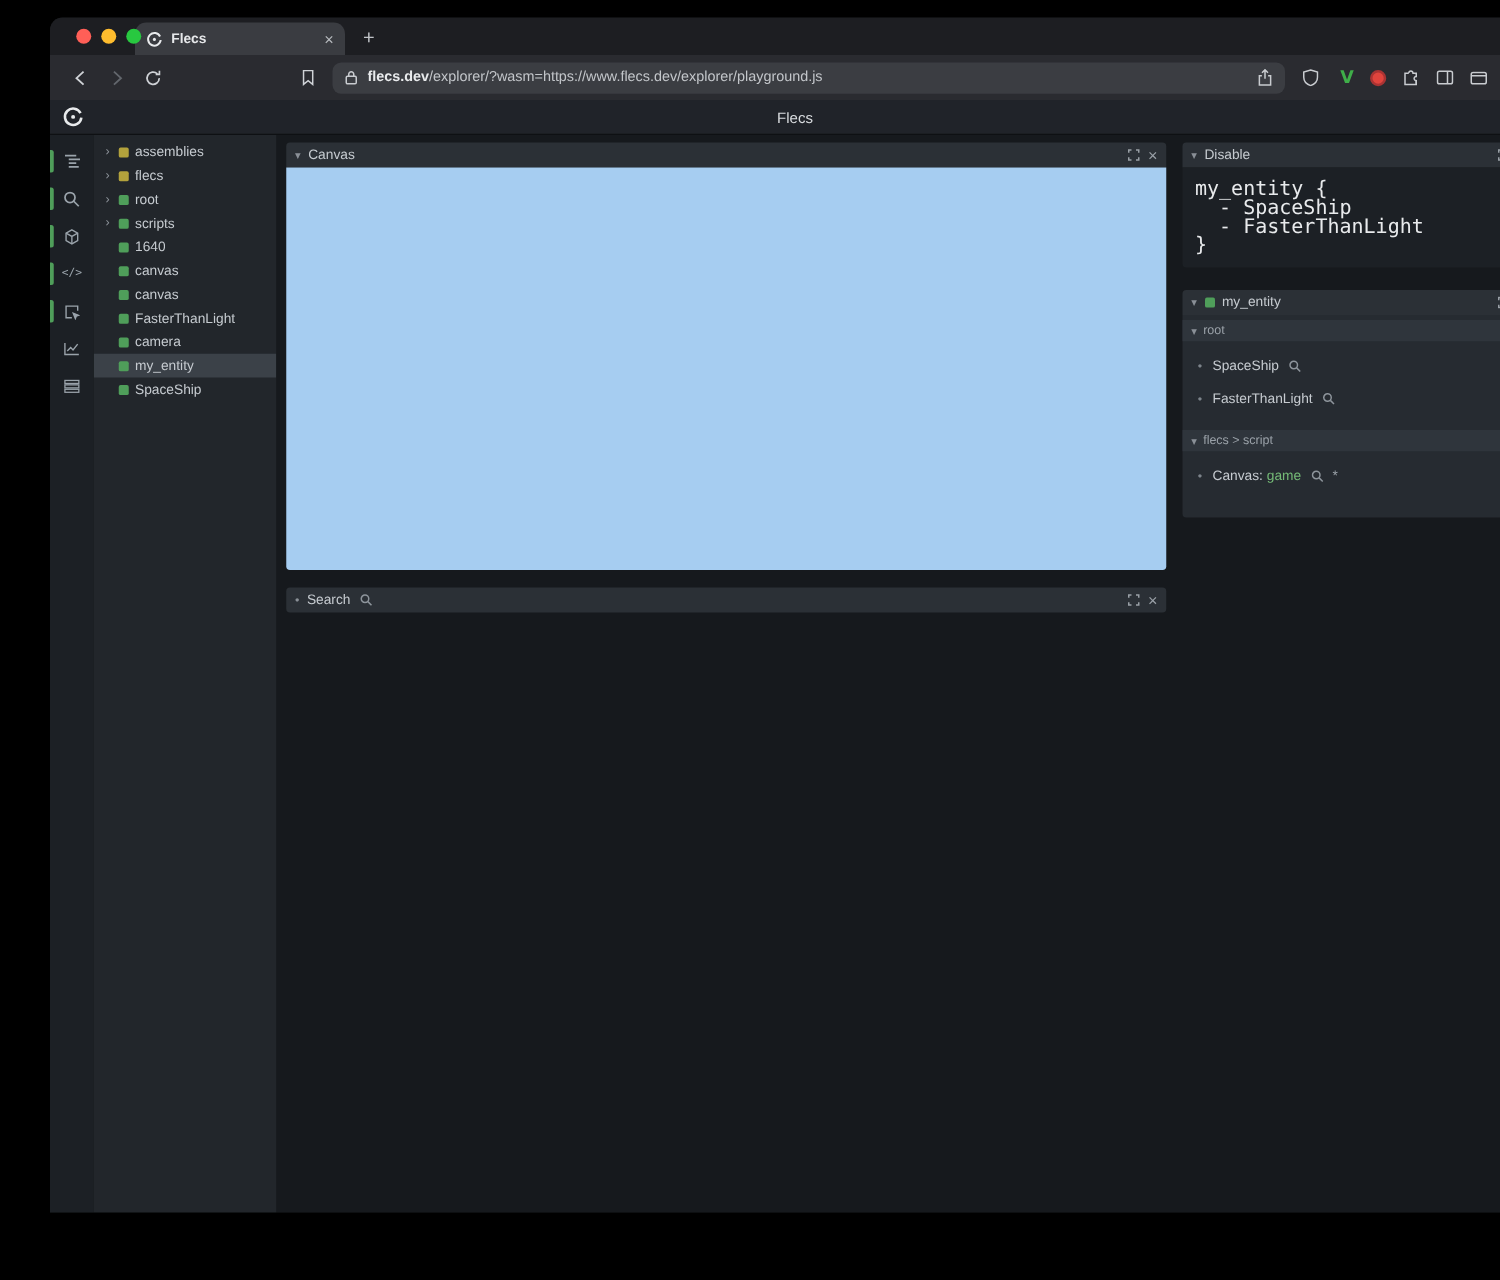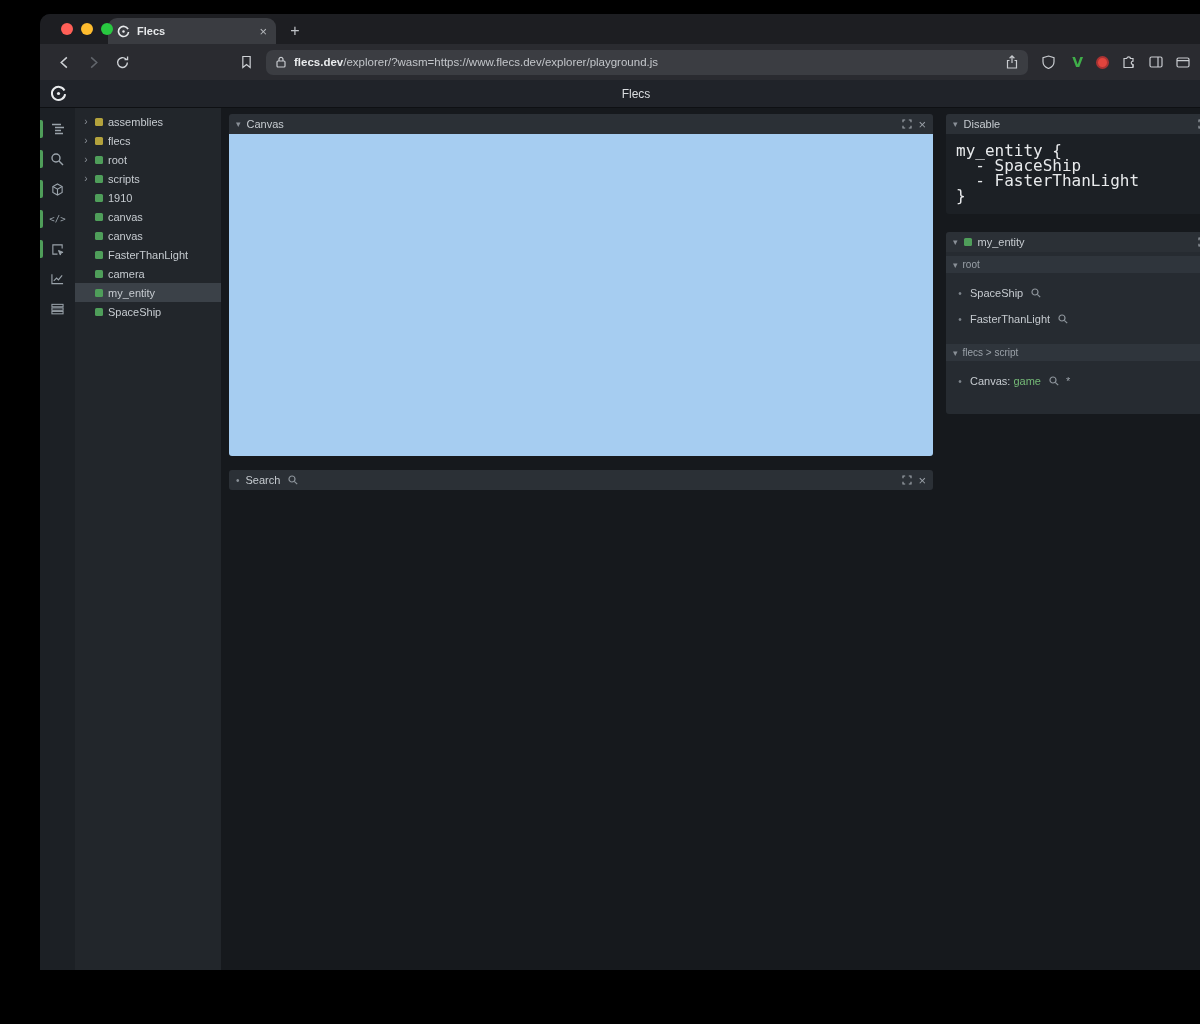--- a/index.html
+++ b/index.html
@@ -286,21 +286,21 @@
             <span class="tree-label">root</span>
           </div>
           <div class="tree-row">
             <span class="tree-chevron">›</span>
             <span class="tree-square green"></span>
             <span class="tree-label">scripts</span>
           </div>
           <div class="tree-row">
             <span class="tree-chevron"></span>
             <span class="tree-square green"></span>
-            <span class="tree-label">1910</span>
+            <span class="tree-label">1640</span>
           </div>
           <div class="tree-row">
             <span class="tree-chevron"></span>
             <span class="tree-square green"></span>
             <span class="tree-label">canvas</span>
           </div>
           <div class="tree-row">
             <span class="tree-chevron"></span>
             <span class="tree-square green"></span>
             <span class="tree-label">canvas</span>

